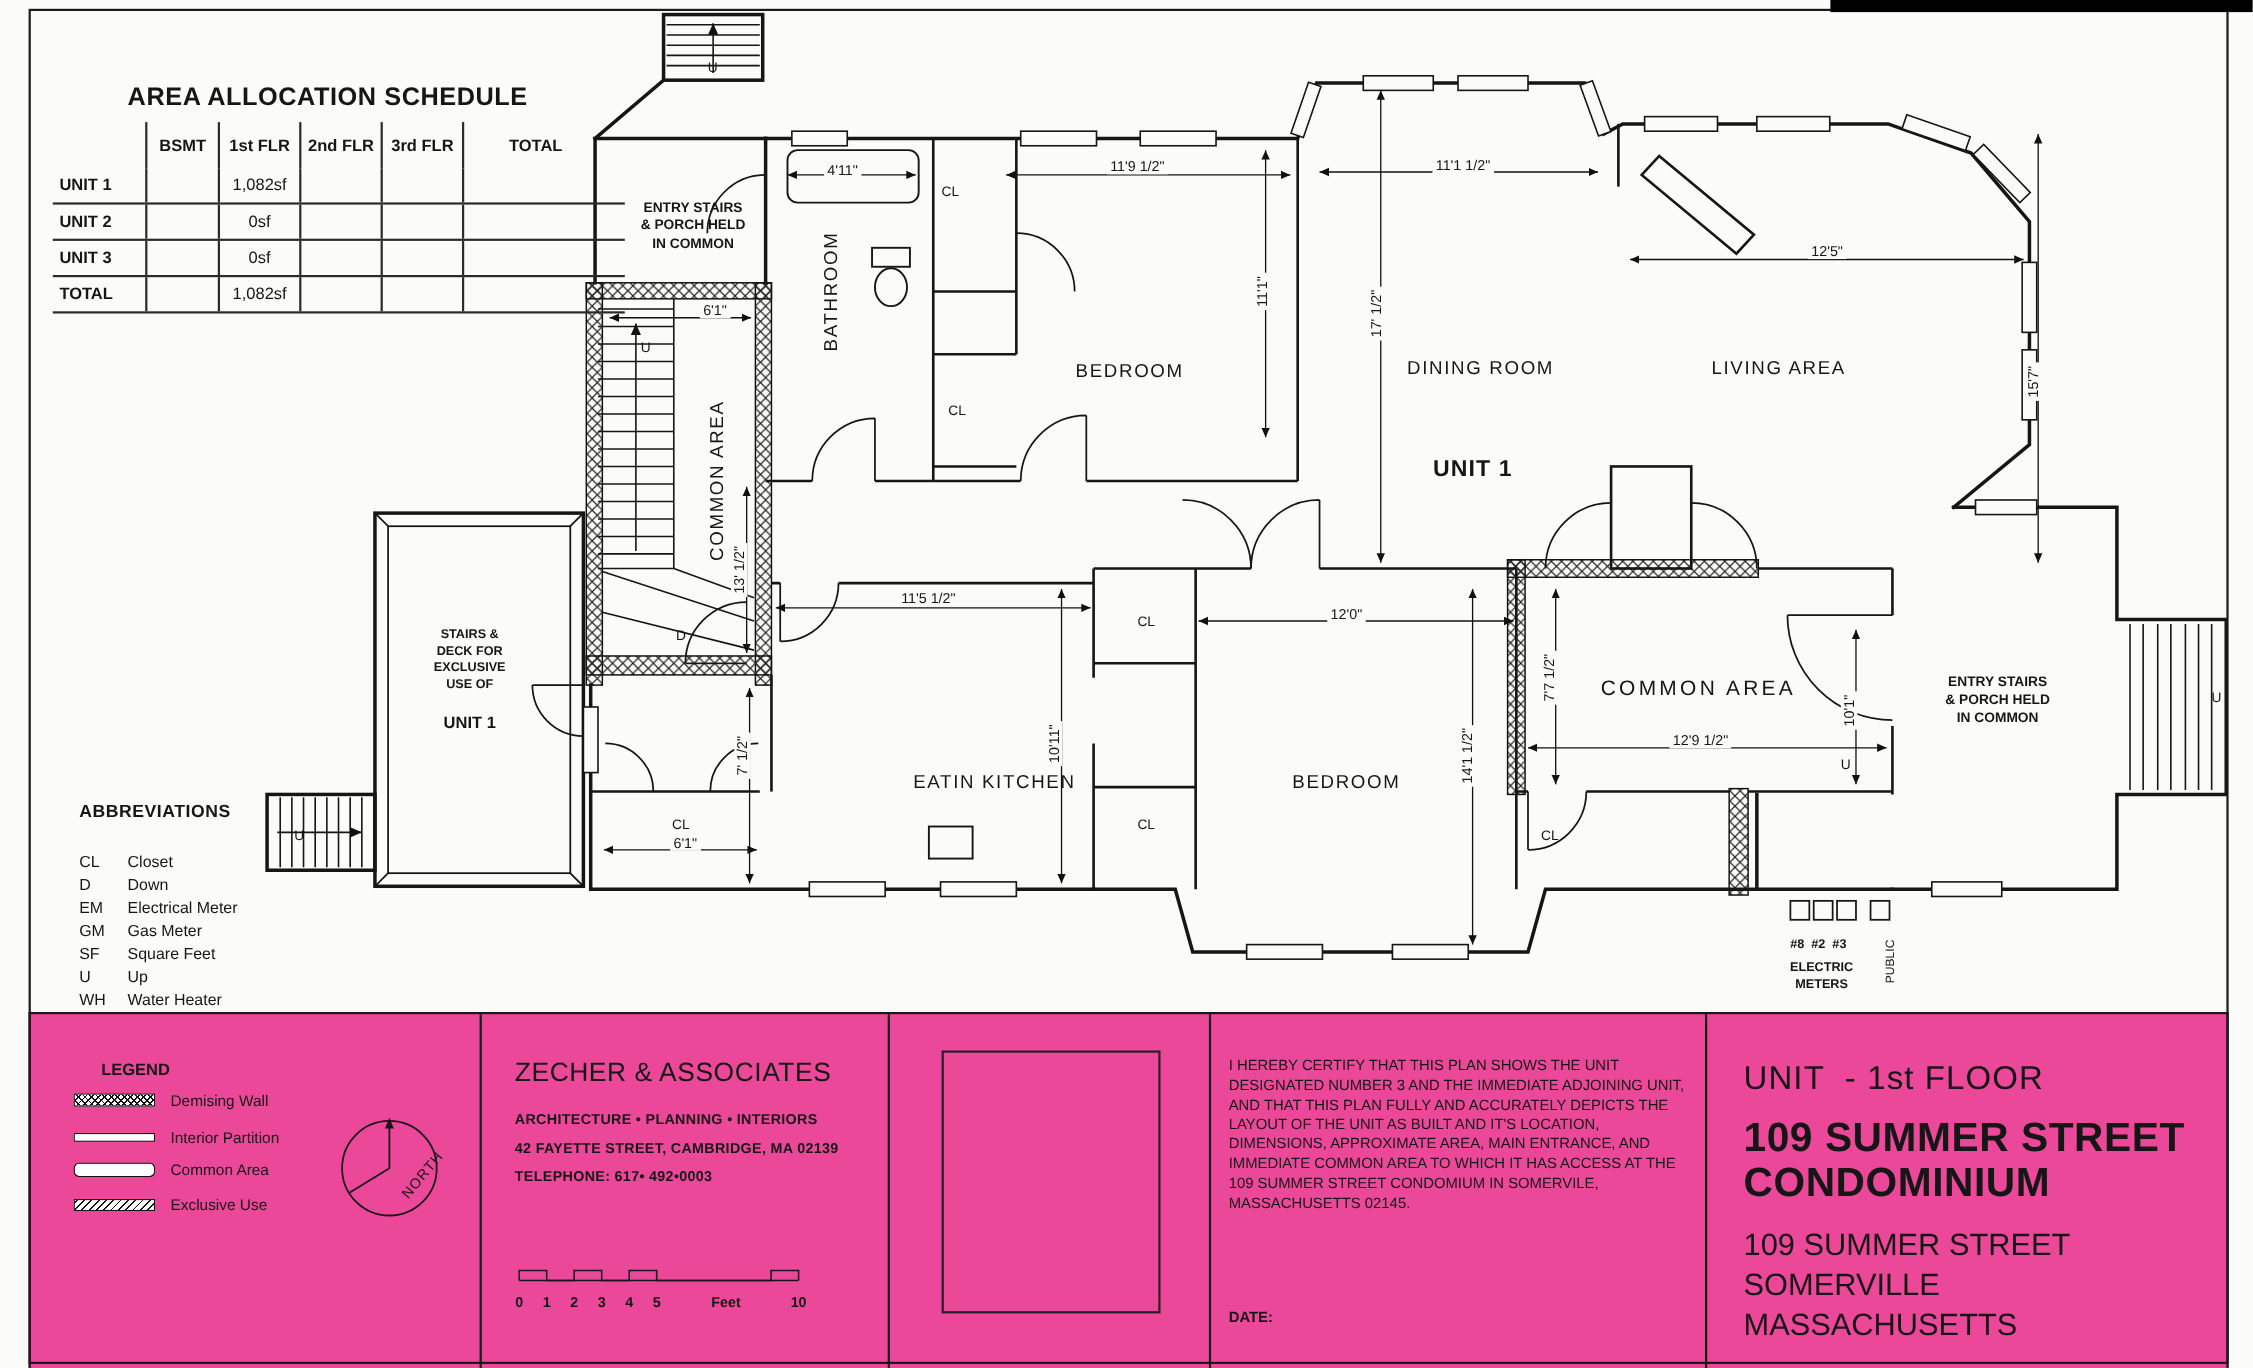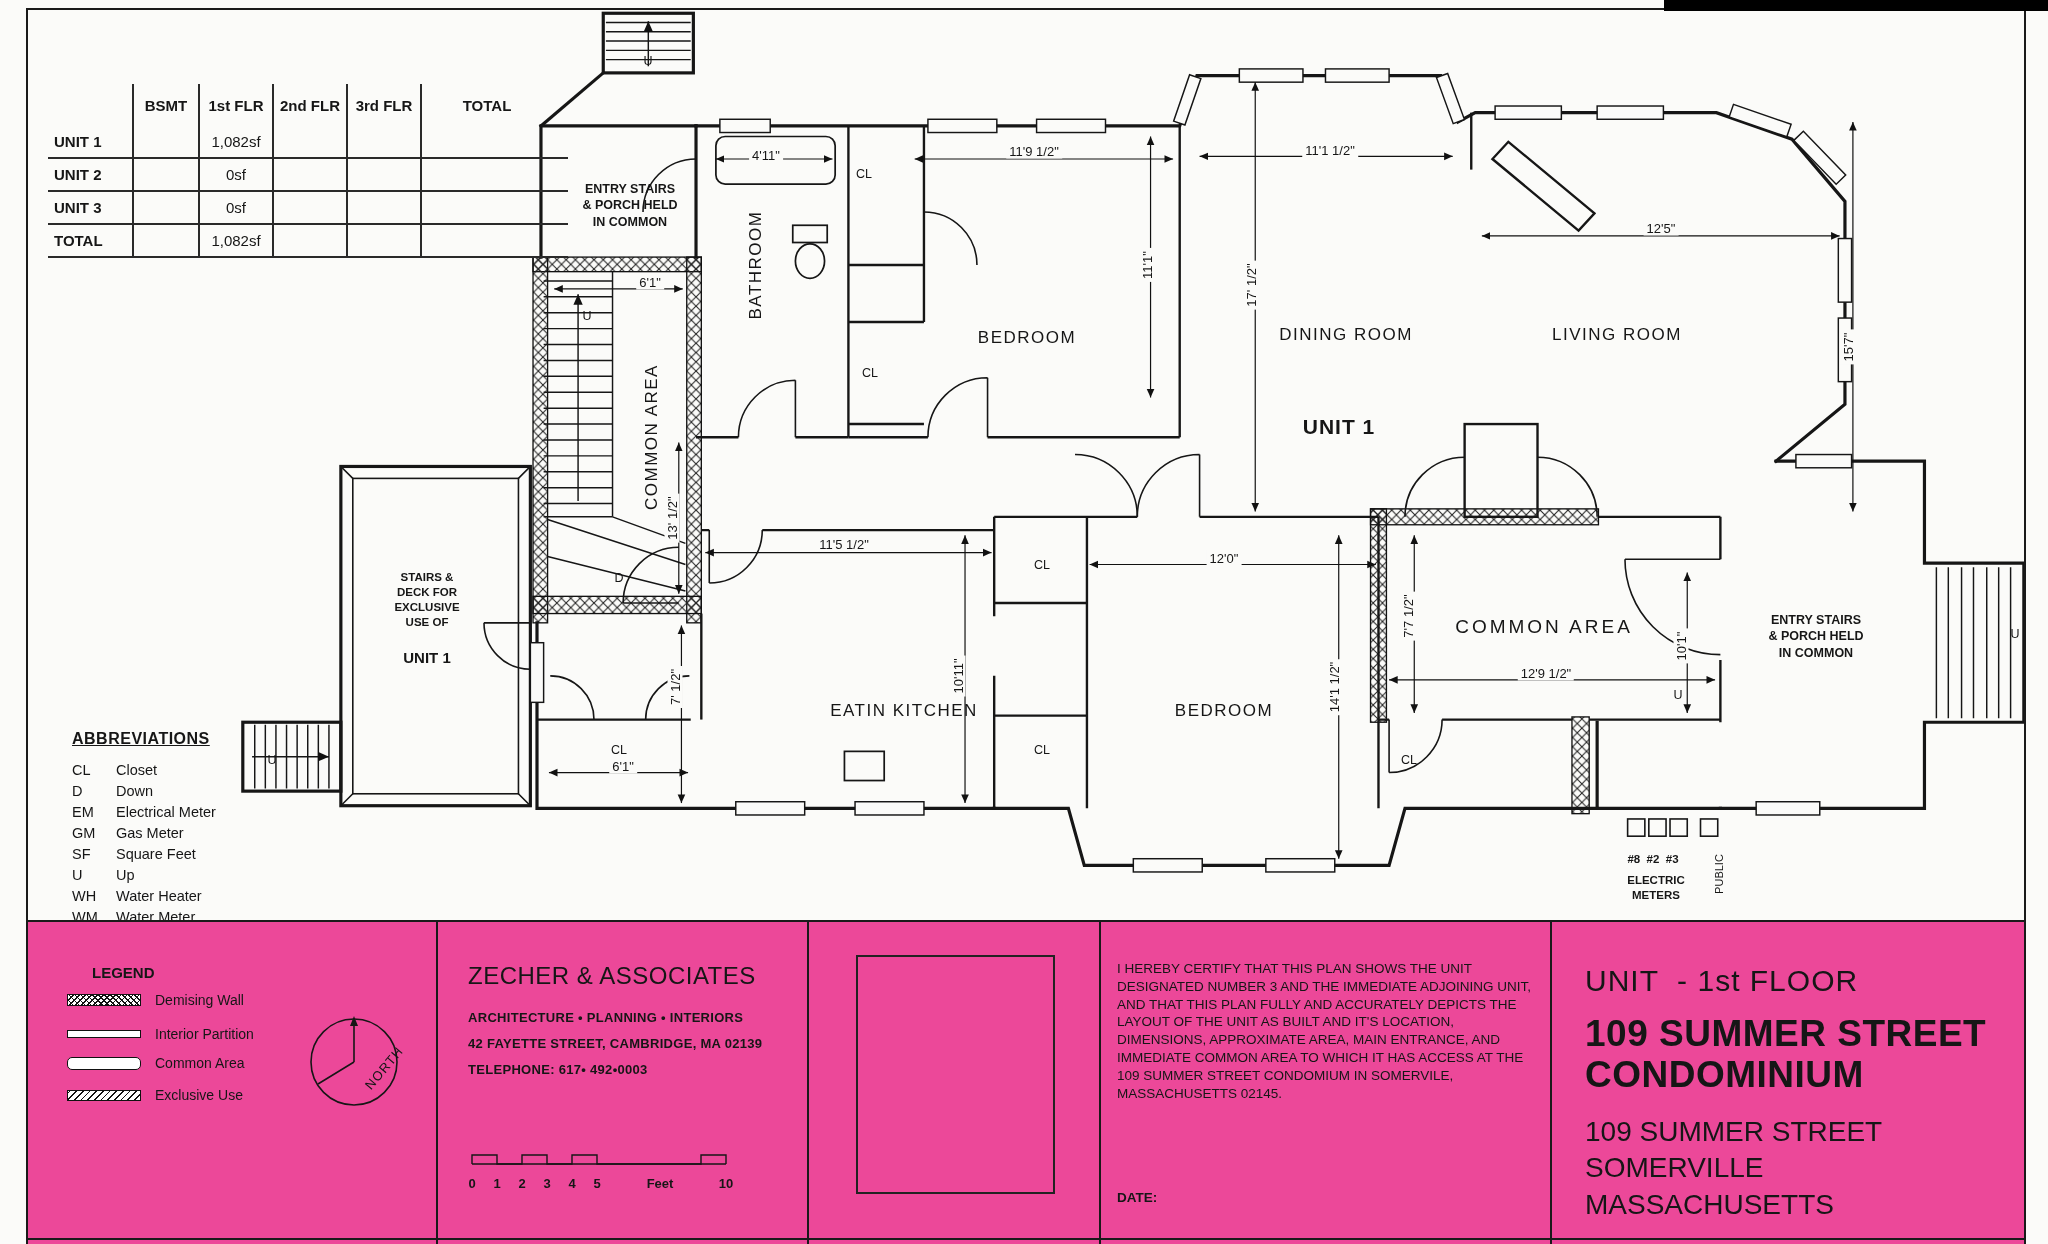--- a/index.html
+++ b/index.html
@@ -37,21 +37,21 @@
   .sched-row .sc { height:100%; display:flex; align-items:center; justify-content:center;
     font-size:15px; }
   .sched-row .sc.rowlab { justify-content:flex-start; padding-left:6px; font-weight:bold; }
   .sched-row .sc.col { border-left:2px solid #2a2a2a; }
   .sched-head { height:42px; }
   .sched-head .sc { font-weight:bold; }
   .sched-data { height:33px; border-bottom:2px solid #2a2a2a; }
 
   
   .abbrev { position:absolute; left:72px; top:730px; }
-  .abbrev-title { font-size:16px; font-weight:bold; letter-spacing:0.5px; margin-bottom:12px;text-decoration:underline; }
+  .abbrev-title { font-size:16px; font-weight:bold; letter-spacing:0.5px; margin-bottom:26px; }
   .abbrev-row { display:flex; font-size:14.5px; line-height:21px; }
   .abbrev-row .a { width:44px; }
 
   
   .titleblock { position:absolute; left:26px; top:920px; width:2000px; height:376px;
     border:2px solid #1a1a1a; display:flex; background:#ec4899; }
   .panel { position:relative; border-right:2px solid #1a1a1a; height:100%; }
   .panel.p-legend { width:410px; }
   .panel.p-firm { width:371px; }
   .panel.p-stamp { width:292px; }
@@ -235,21 +235,21 @@
     <path d="M1067,404 V538"></path>
     <path d="M1273,432 V538"></path>
     <path d="M1048,513 H1294"></path>
     <path d="M414,583 H519"></path>
   </g>
 </svg>
 
 <div class="lbl rot" style="left:756px; top:265px;">BATHROOM</div>
 <div class="lbl" style="left:1027px; top:338px;">BEDROOM</div>
 <div class="lbl" style="left:1346px; top:335px;">DINING ROOM</div>
-<div class="lbl" style="left:1617px; top:335px;">LIVING ROOM</div>
+<div class="lbl" style="left:1617px; top:335px;">LIVING AREA</div>
 <div class="lbl big" style="left:1339px; top:427px;">UNIT 1</div>
 <div class="lbl rot" style="left:652px; top:437px;">COMMON AREA</div>
 <div class="lbl" style="left:856px; top:711px;margin-left:48px;">EATIN KITCHEN</div>
 <div class="lbl" style="left:1224px; top:711px;">BEDROOM</div>
 <div class="lbl wide" style="left:1544px; top:627px;">COMMON AREA</div>
 
 <div class="note" style="left:630px; top:205px;">ENTRY STAIRS
 &amp; PORCH HELD
 IN COMMON</div>
 <div class="note" style="left:1816px; top:636px;">ENTRY STAIRS
@@ -292,20 +292,21 @@
 <div class="dim" style="left:844px; top:544px;">11'5 1/2"</div>
 <div class="dim rot" style="left:958px; top:676px;">10'11"</div>
 <div class="dim" style="left:1224px; top:558px;">12'0"</div>
 <div class="dim rot" style="left:1334px; top:687px;">14'1 1/2"</div>
 <div class="dim rot" style="left:1408px; top:616px;">7'7 1/2"</div>
 <div class="dim rot" style="left:1681px; top:646px;">10'1"</div>
 <div class="dim" style="left:1546px; top:673px;">12'9 1/2"</div>
 <div class="dim" style="left:623px; top:766px;">6'1"</div>
 
 <div class="schedule">
+  <div class="sched-title">AREA ALLOCATION SCHEDULE</div>
   <div class="sched-table">
     <div class="sched-row sched-head">
       <div class="sc rowlab"></div>
       <div class="sc col">BSMT</div>
       <div class="sc col">1st FLR</div>
       <div class="sc col">2nd FLR</div>
       <div class="sc col">3rd FLR</div>
       <div class="sc col">TOTAL</div>
     </div>
     <div class="sched-row sched-data">

